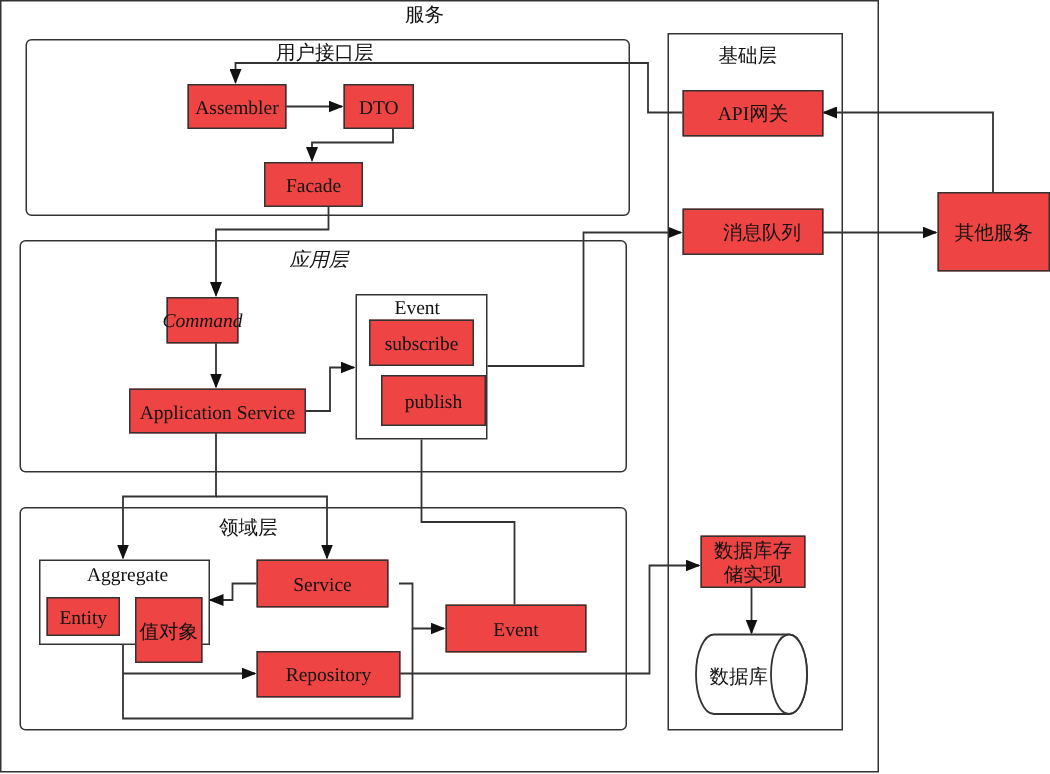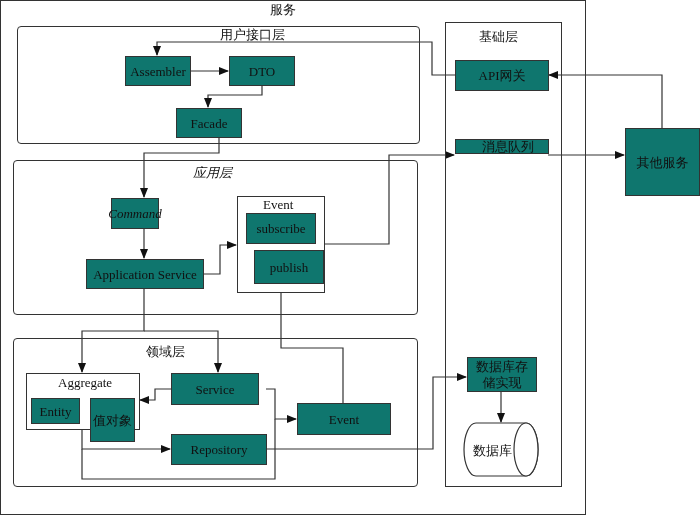--- a/index.html
+++ b/index.html
@@ -1,19 +1,19 @@
 <!DOCTYPE html>
 <html><head>
 <meta charset="utf-8">
 <style>
   html, body { margin: 0; padding: 0; background: #ffffff; }
   body { width: 700px; height: 516px; position: relative; overflow: hidden;
          font-family: "Liberation Serif", "DejaVu Serif", serif; color: #111; }
   svg { position: absolute; left: 0; top: 0; }
-  .box { position: absolute; box-sizing: border-box; border: 1.3px solid #333; background: #0f766e;
+  .box { position: absolute; box-sizing: border-box; border: 1.3px solid #333; background: #ef4444;
          display: flex; align-items: center; justify-content: center; font-size: 13px; text-align: center; line-height: 15px; }
   .layer { position: absolute; box-sizing: border-box; border: 1.3px solid #333; border-radius: 4px; background: transparent; }
   .layer-title { position: absolute; font-size: 13px; white-space: nowrap; }
   .plain { position: absolute; box-sizing: border-box; border: 1.3px solid #333; }
   .ctitle { position: absolute; font-size: 13px; white-space: nowrap; }
 </style>
 </head>
 <body>
 
 <svg width="700" height="516">
@@ -62,23 +62,23 @@
   <g fill="#fff" stroke="#333" stroke-width="1.2">
     <path d="M476,423 L526,423 A12,26.5 0 0 1 526,476 L476,476 A12,26.5 0 0 1 476,423 Z"></path>
     <ellipse cx="526" cy="449.5" rx="12" ry="26.5"></ellipse>
   </g>
 </svg>
 
 <div class="plain" style="left:0;top:0;width:586px;height:515px;border-width:1.5px;"></div>
 <div class="ctitle" style="left:270px;top:1px;">服务</div>
 
 <div class="layer" style="left:17px;top:26px;width:403px;height:118px;"></div>
-<div class="layer-title" style="left:184px;top:26px;margin-left:36px;">用户接口层</div>
+<div class="layer-title" style="left:184px;top:26px;">用户接口层</div>
 <div class="box" style="left:125px;top:56px;width:66px;height:30px;">Assembler</div>
-<div class="box" style="left:229px;top:56px;width:66px;height:30px;">DTO</div>
+<div class="box" style="left:229px;top:56px;width:47px;height:30px;">DTO</div>
 <div class="box" style="left:176px;top:108px;width:66px;height:30px;">Facade</div>
 
 <div class="layer" style="left:13px;top:160px;width:405px;height:155px;"></div>
 <div class="layer-title" style="left:193px;top:164px;font-style:italic;">应用层</div>
 <div class="box" style="left:111px;top:198px;width:48px;height:31px;font-style:italic;">Command</div>
 <div class="box" style="left:86px;top:259px;width:118px;height:30px;">Application Service</div>
 <div class="plain" style="left:237px;top:196px;width:88px;height:97px;background:#fff;"></div>
 <div class="ctitle" style="left:263px;top:197px;">Event</div>
 <div class="box" style="left:246px;top:213px;width:70px;height:31px;">subscribe</div>
 <div class="box" style="left:254px;top:250px;width:70px;height:34px;">publish</div>
@@ -89,17 +89,17 @@
 <div class="ctitle" style="left:58px;top:375px;">Aggregate</div>
 <div class="box" style="left:31px;top:398px;width:49px;height:26px;">Entity</div>
 <div class="box" style="left:90px;top:398px;width:45px;height:44px;">值对象</div>
 <div class="box" style="left:171px;top:373px;width:88px;height:32px;">Service</div>
 <div class="box" style="left:171px;top:434px;width:96px;height:31px;">Repository</div>
 <div class="box" style="left:297px;top:403px;width:94px;height:32px;">Event</div>
 
 <div class="plain" style="left:445px;top:22px;width:117px;height:465px;"></div>
 <div class="layer-title" style="left:479px;top:28px;">基础层</div>
 <div class="box" style="left:455px;top:60px;width:94px;height:31px;">API网关</div>
-<div class="box" style="left:455px;top:139px;width:94px;height:15px;padding-left:12px;">消息队列</div>
+<div class="box" style="left:455px;top:139px;width:94px;height:31px;padding-left:12px;">消息队列</div>
 <div class="box" style="left:467px;top:357px;width:70px;height:35px;font-size:13px;line-height:16px;padding:0 2px;">数据库存储实现</div>
 <div class="ctitle" style="left:473px;top:442px;">数据库</div>
 
-<div class="box" style="left:625px;top:128px;width:75px;height:68px;">其他服务</div>
+<div class="box" style="left:625px;top:128px;width:75px;height:53px;">其他服务</div>
 
 </body></html>

